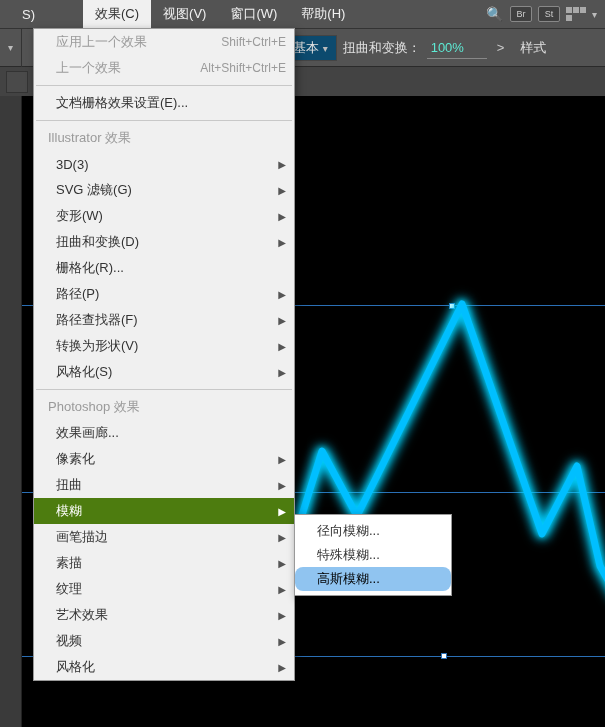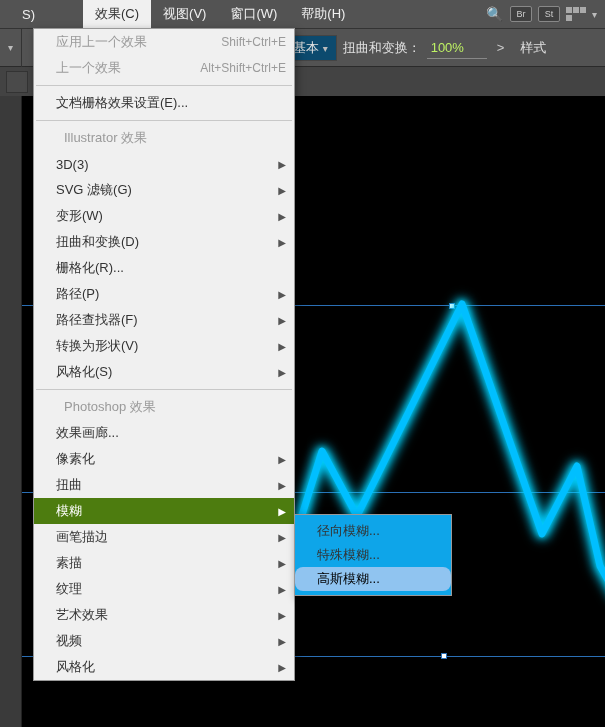--- a/index.html
+++ b/index.html
@@ -11,45 +11,45 @@
 .menubar-icons { margin-left: auto; display: flex; align-items: center; gap: 6px; padding-right: 8px; }
 .icon-box { width: 22px; height: 16px; background: #404040; border: 1px solid #888; display: flex; align-items: center; justify-content: center; font-size: 9px; color: #ccc; border-radius: 2px; }
 .panel-icon { width: 20px; height: 14px; display: flex; flex-wrap: wrap; gap: 1px; }
 .panel-icon span { width: 6px; height: 6px; background: #aaa; }
 .chev { color: #bbb; font-size: 10px; }
 
 .toolbar { background: #535353; height: 38px; display: flex; align-items: center; color: #e0e0e0; font-size: 13px; border-top: 1px solid #333; }
 .tool-left { width: 22px; height: 38px; display: flex; align-items: center; justify-content: center; border-right: 1px solid #333; }
 .tool-btn { padding: 3px 8px; background: #0c4a6e; border: 1px solid #444; }
 .opacity-label { margin-left: 6px; }
-.opacity-input { margin-left: 6px; background: transparent; color: #bef264; border: none; width: 60px; padding: 3px 4px; font-size: 13px; border-bottom: 1px solid #888; }
+.opacity-input { margin-left: 6px; background: transparent; color: #5eead4; border: none; width: 60px; padding: 3px 4px; font-size: 13px; border-bottom: 1px solid #888; }
 .tool-arrow { padding: 0 10px; color: #ccc; cursor: default; }
 .style-label { padding-left: 6px; }
 
 .subbar { background: #434343; height: 30px; border-top: 1px solid #2a2a2a; display: flex; align-items: center; }
 .sq-btn { width: 22px; height: 22px; margin-left: 6px; background: #4a4a4a; border: 1px solid #333; }
 
 .canvas-area { position: absolute; left: 0; top: 96px; right: 0; bottom: 0; background: #000; }
 .vruler { position: absolute; left: 0; top: 0; width: 22px; bottom: 0; background: #3a3a3a; border-right: 1px solid #222; }
 .canvas { position: absolute; left: 22px; top: 0; right: 0; bottom: 0; }
 .sel-line-h { position: absolute; left: 0; right: 0; height: 1px; background: #2a6fb5; }
 .handle { position: absolute; width: 6px; height: 6px; background: #fff; border: 1px solid #2a6fb5; transform: translate(-50%, -50%); }
 .glow-path { position: absolute; }
 
 .dropdown { position: absolute; left: 33px; top: 28px; width: 262px; background: #f0f0f0; border: 1px solid #999; box-shadow: 2px 3px 8px rgba(0,0,0,0.4); font-size: 13px; color: #333; }
 .dd-row { display: flex; align-items: center; height: 26px; padding-left: 22px; padding-right: 8px; position: relative; cursor: default; }
 .dd-row.disabled { color: #9a9a9a; }
-.dd-row.header { color: #9a9a9a; padding-left: 30px; }
+.dd-row.header { color: #9a9a9a; padding-left: 14px; }
 .dd-row.highlighted { background: #4d7c0f; color: #fff; }
 .dd-row .shortcut { margin-left: auto; color: #9a9a9a; font-size: 12px; }
 .dd-row .arrow { margin-left: auto; font-size: 10px; color: #555; }
 .dd-row.highlighted .arrow { color: #fff; }
 .dd-sep { height: 1px; background: #c8c8c8; margin: 4px 2px; }
 
-.submenu { position: absolute; left: 294px; top: 514px; width: 158px; background: #0ea5e9; border: 1px solid #999; box-shadow: 2px 3px 8px rgba(0,0,0,0.4); font-size: 13px; color: #333; padding: 4px 0; }
+.submenu { position: absolute; left: 294px; top: 514px; width: 158px; background: #ffffff; border: 1px solid #999; box-shadow: 2px 3px 8px rgba(0,0,0,0.4); font-size: 13px; color: #333; padding: 4px 0; }
 .sm-row { height: 24px; display: flex; align-items: center; padding-left: 22px; cursor: default; }
 .sm-row.highlighted { background: #90c4f0; color: #000; border-radius: 8px; }
 </style>
 </head>
 <body>
 
 <div class="menubar">
   <span class="menubar-item">S)</span>
   <span class="menubar-item active">效果(C)</span>
   <span class="menubar-item">视图(V)</span>

